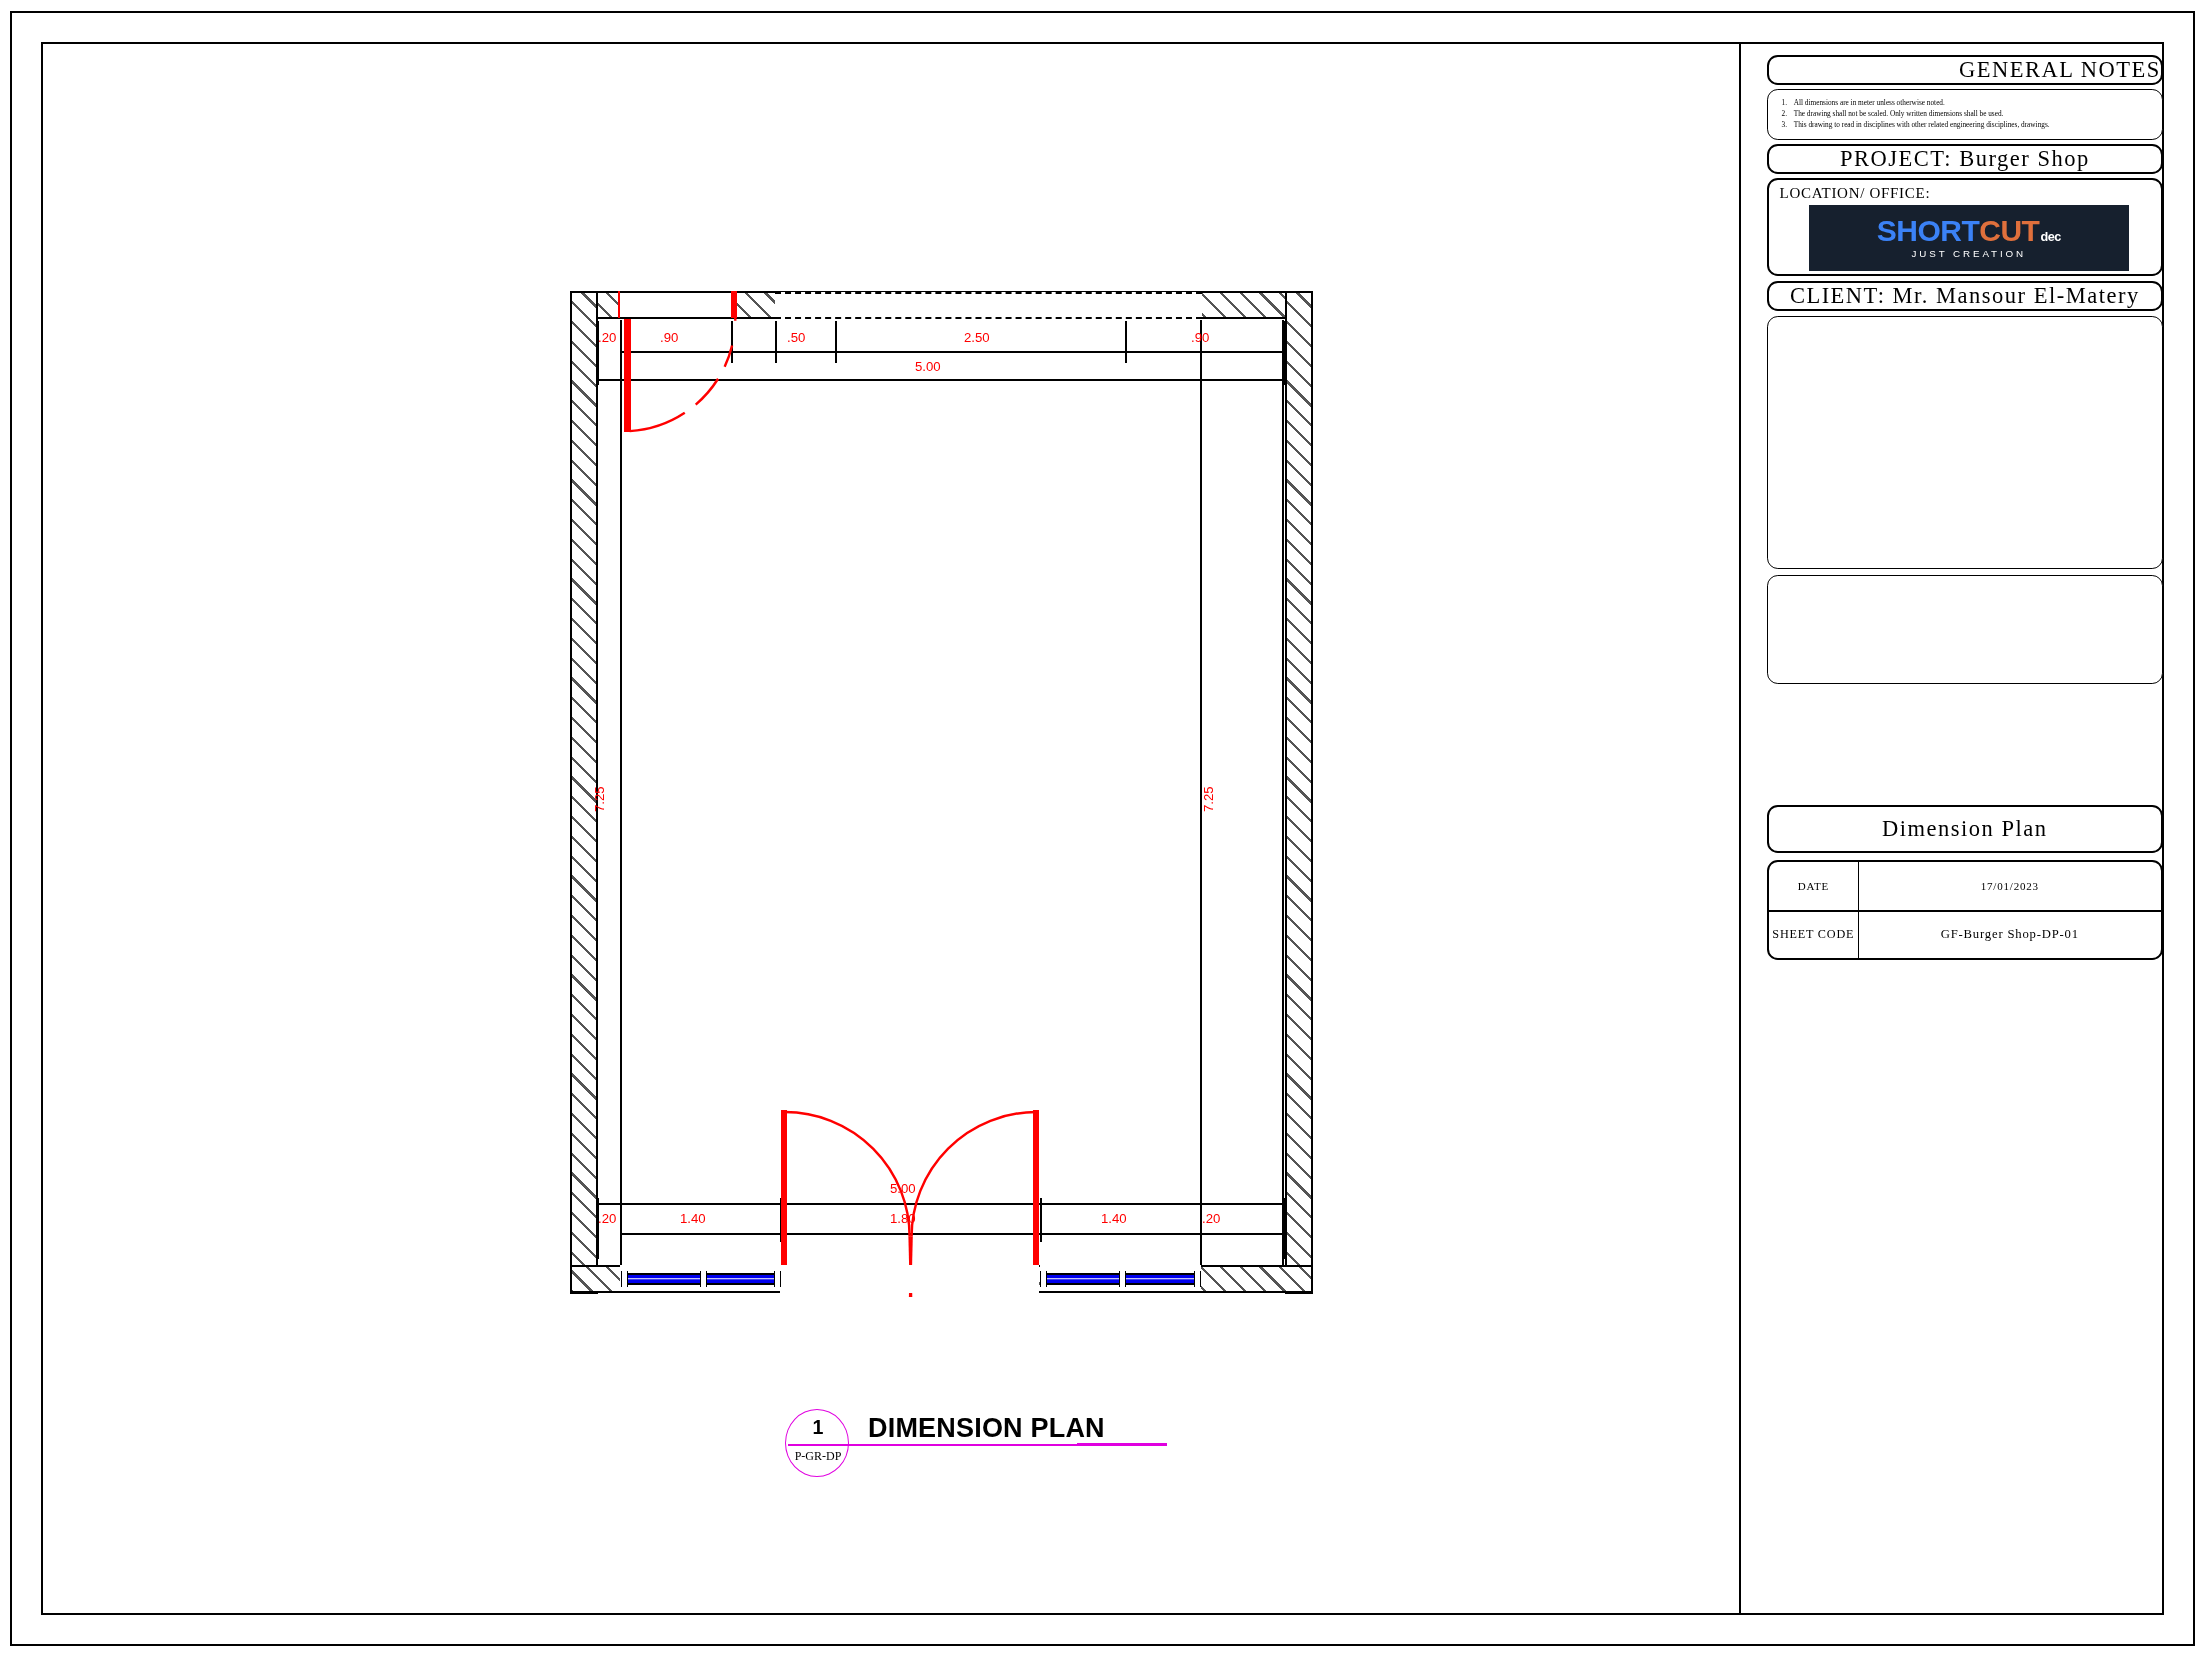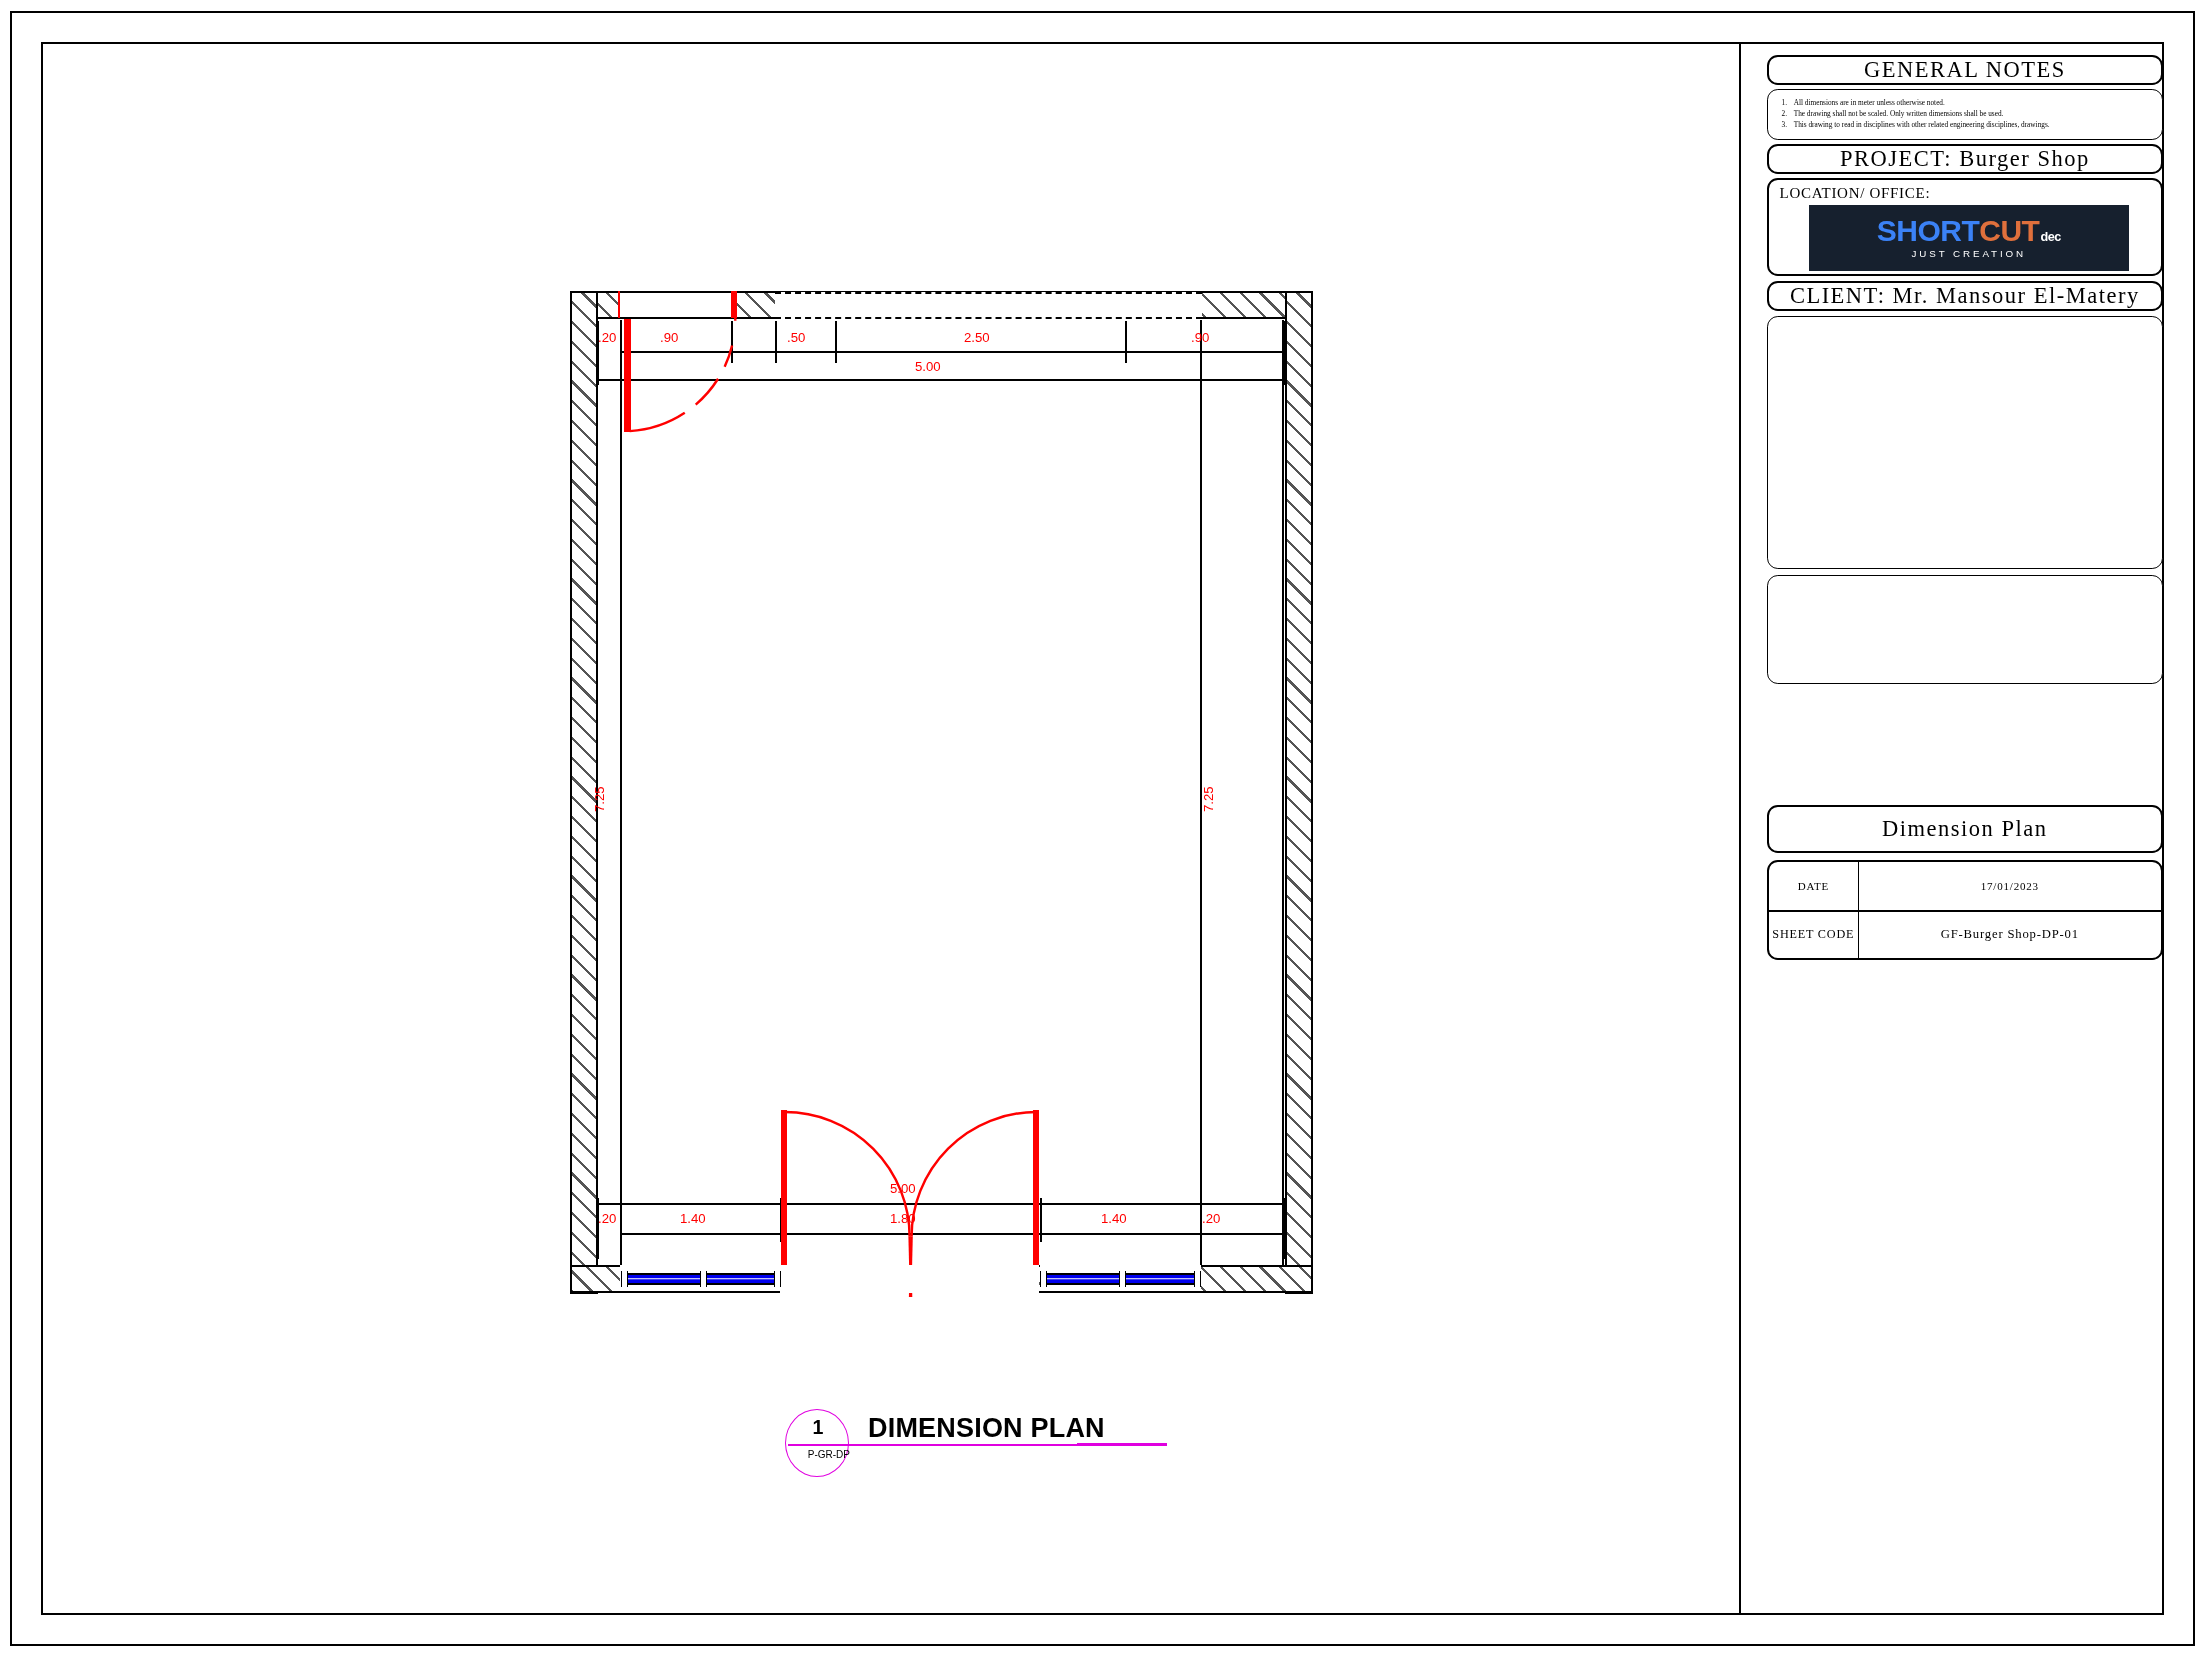--- a/index.html
+++ b/index.html
@@ -69,21 +69,21 @@
   #notes-list {
     position: absolute; left: 13.7px; top: 6.8px; right: 5.9px;
     font-size: 7.3px; line-height: 1.55;
     font-family: "Liberation Serif", serif;
     color: #000;
   }
   #notes-list div { display: flex; gap: 4.4px; white-space: nowrap; }
   #notes-list .n-num { width: 7.8px; }
 
   
-  #gn-box { left: 8.8px; top: 8.8px; width: 396px; height: 30px; }
+  #gn-box { left: 8.8px; top: 8.8px; width: 396px; height: 30px; justify-content: flex-end; }
 
   
   #proj-box { left: 8.8px; top: 98px; width: 396px; height: 30px; }
 
   
   #company-box { left: 8.8px; top: 132px; width: 396px; height: 98px; }
   #company-label { position: absolute; left: 10.8px; top: 4.9px; }
   #logo {
     position: absolute; left: 40px; top: 24.5px;
     width: 320px; height: 66px;
@@ -250,23 +250,23 @@
     width: 60px; height: 1.5px; background: #e000e0;
   }
   #tag-num {
     position: absolute; left: 0; top: 5.9px; width: 64px;
     text-align: center;
     font-family: "Liberation Sans", sans-serif;
     font-weight: bold; font-size: 19.6px; color: #000;
   }
   #tag-code {
     position: absolute; left: 0; top: 39px; width: 64px;
-    text-align: right;
-    font-family: Liberation Sans, sans-serif;
-    font-size: 10px; color: #000;
+    text-align: center;
+    font-family: Liberation Serif, serif;
+    font-size: 12px; color: #000;
   }
   #dt-text {
     position: absolute; left: 83px; top: 3.9px;
     font-family: "Liberation Sans", sans-serif;
     font-weight: bold; font-size: 27px; color: #000;
     letter-spacing: 0.2px; white-space: nowrap;
   }
   #dt-underline {
     position: absolute; left: 63px; top: 35px;
     width: 230px; height: 1.5px; background: #e000e0;

